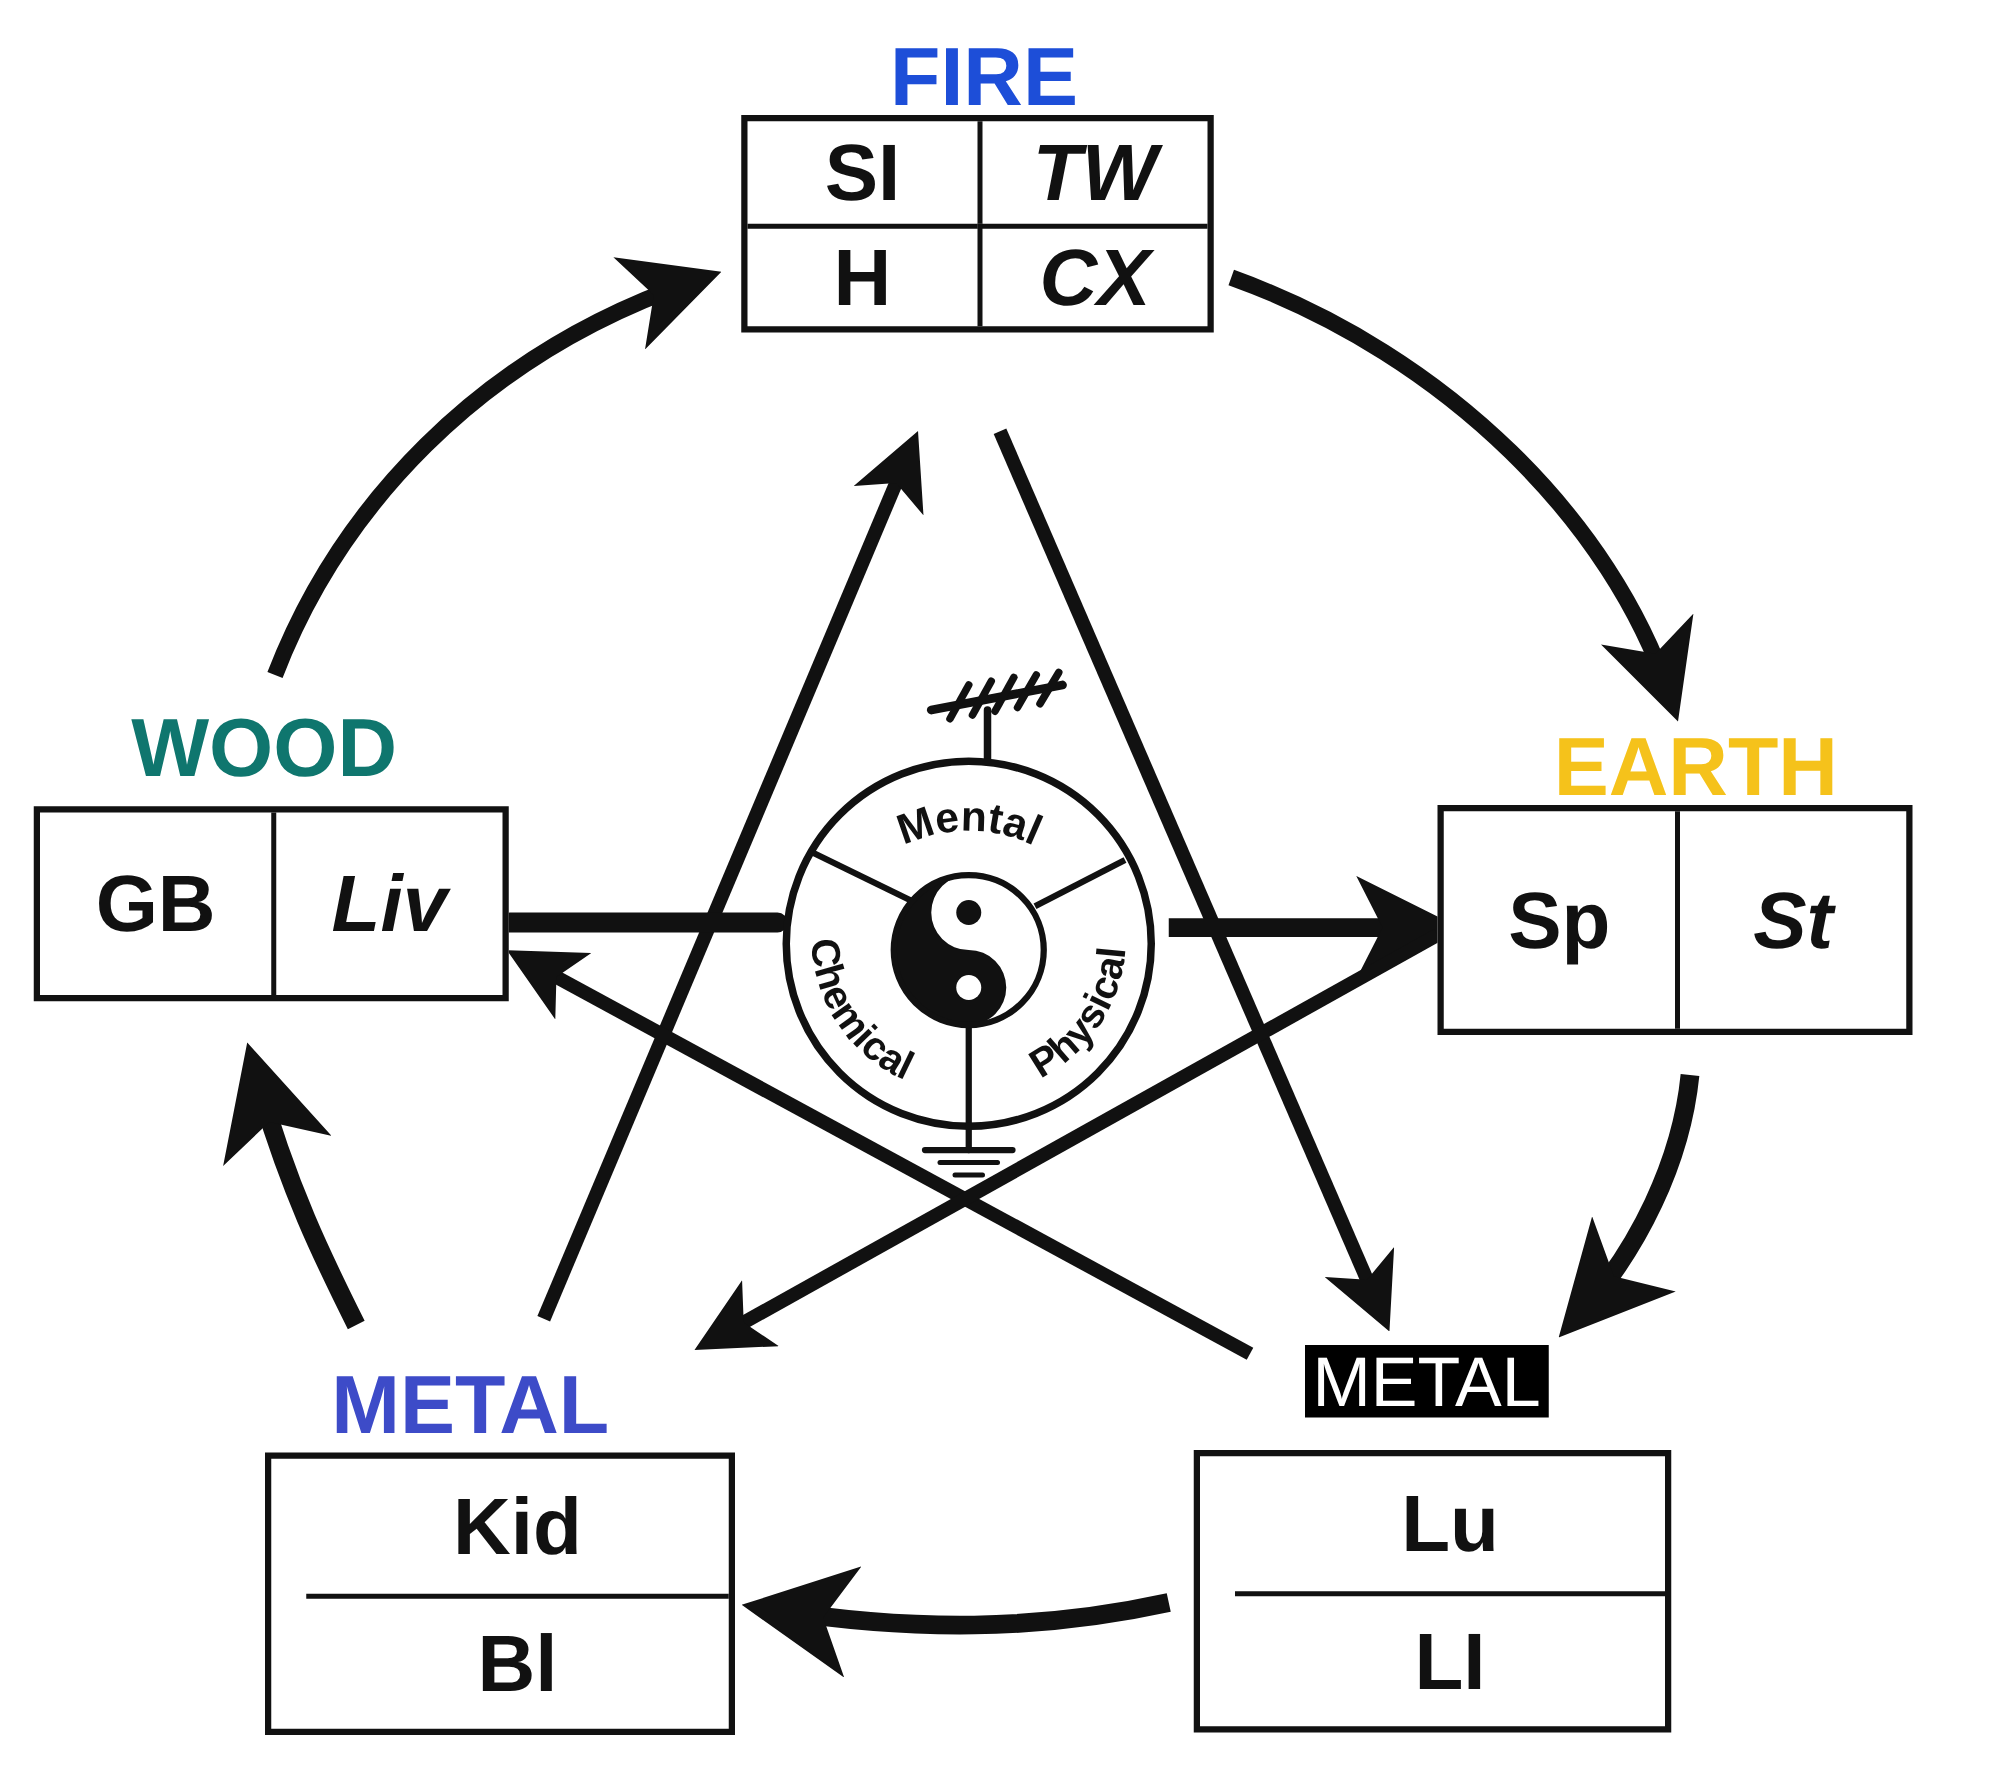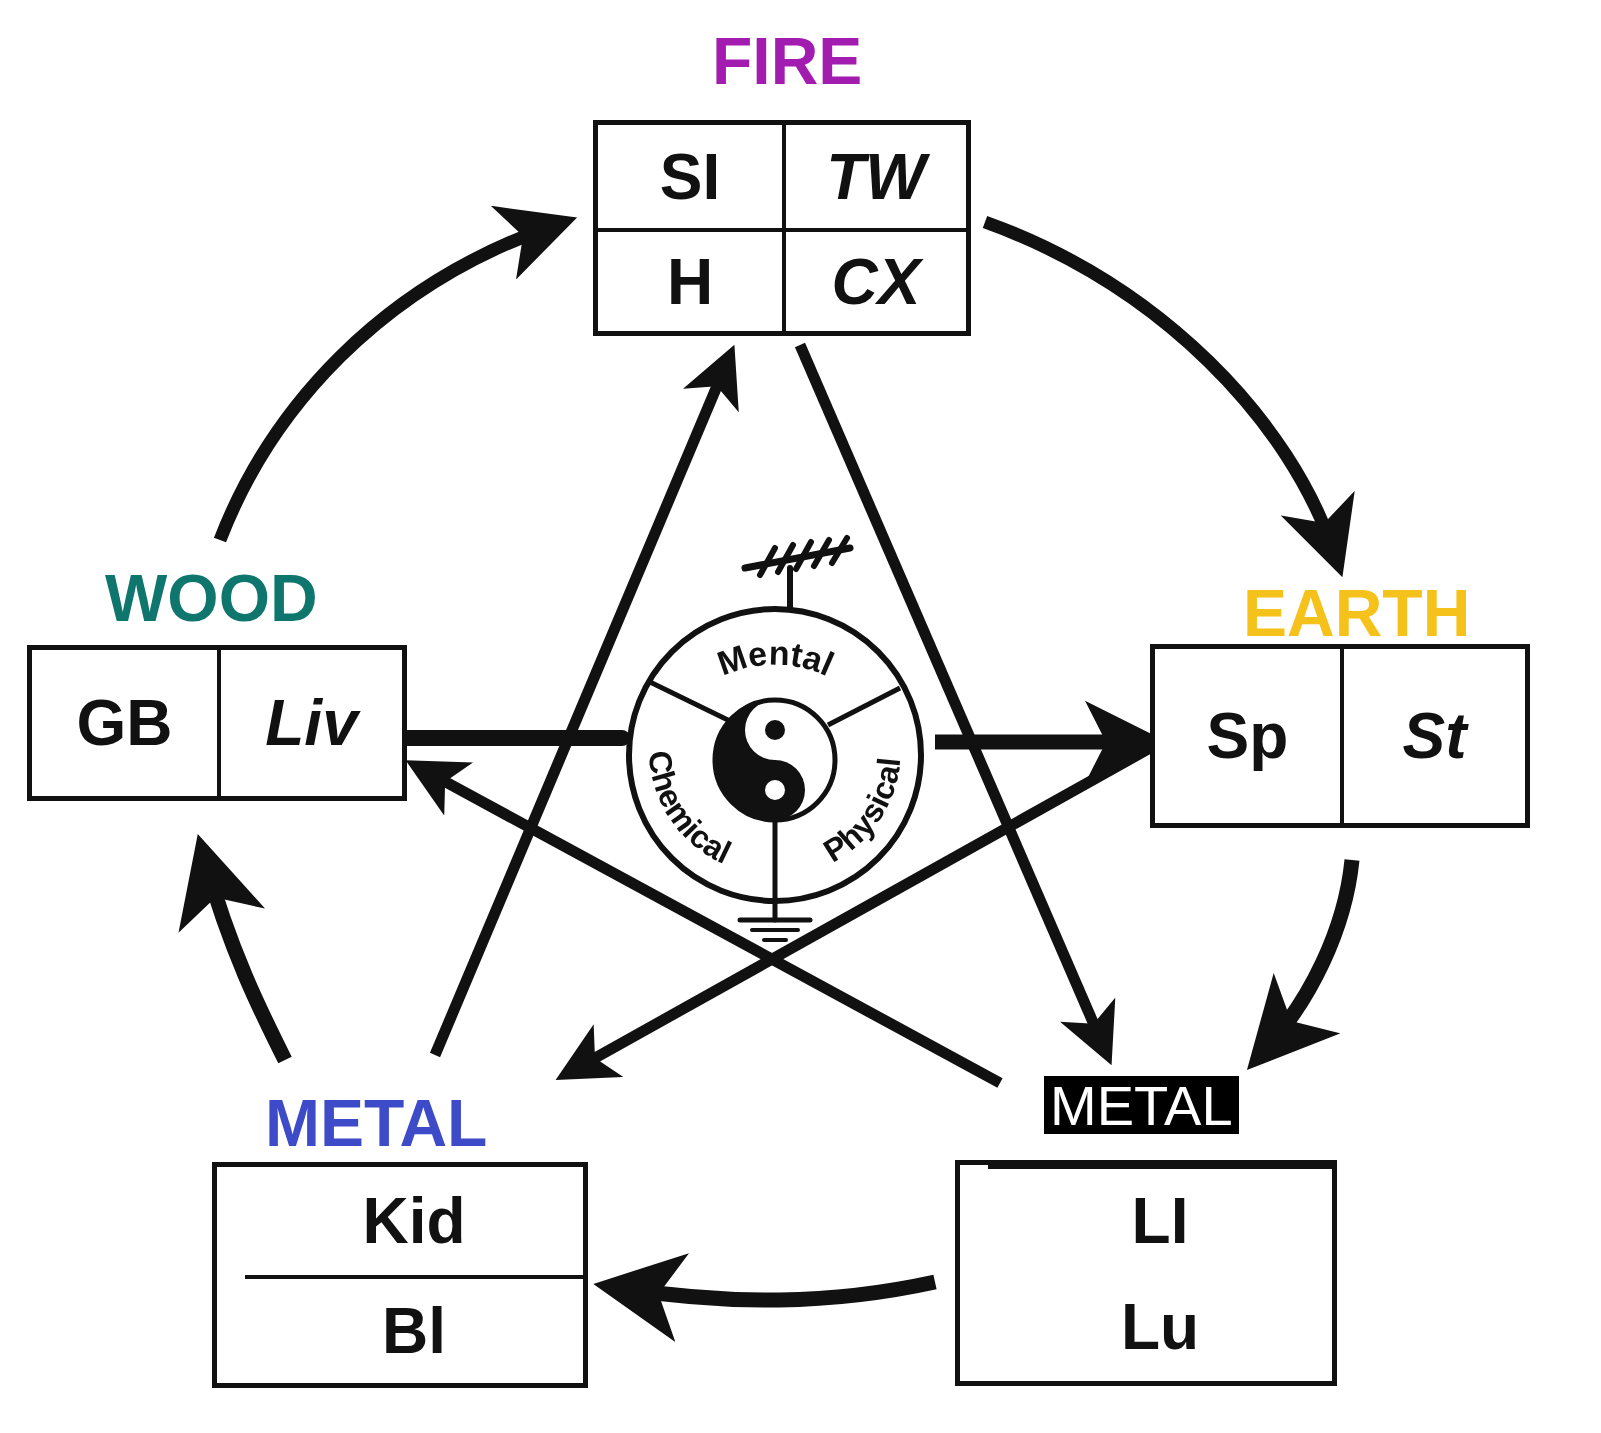--- a/index.html
+++ b/index.html
@@ -91,22 +91,22 @@
       </text>
       <text font-size="32" fill="#111">
         <textPath href="#arc-left" startOffset="50%" text-anchor="middle">Chemical</textPath>
       </text>
       <text font-size="32" fill="#111">
         <textPath href="#arc-right" startOffset="50%" text-anchor="middle">Physical</textPath>
       </text>
     </g>
   </svg>
 
-  <div class="el-title" style="left:712px;top:28px;color:#a21caf">FIRE</div>
-  <div class="box grid-2x2" style="left:593px;top:120px;width:378px;height:216px">
+  <div class="el-title" style="left:712px;top:28px;color:#1d4ed8">FIRE</div>
+  <div class="box grid-2x2" style="left:593px;top:92px;width:378px;height:174px">
     <div class="cell">SI</div>
     <div class="cell bl">TW</div>
     <div class="cell bt">H</div>
     <div class="cell bl bt">CX</div>
   </div>
 
   <div class="el-title" style="left:105px;top:565px;color:#0f766e">WOOD</div>
   <div class="box grid-1x2" style="left:27px;top:645px;width:380px;height:156px">
     <div class="cell">GB</div>
     <div class="cell bl">Liv</div>
@@ -119,17 +119,17 @@
   </div>
 
   <div class="el-title" style="left:265px;top:1090px;color:#3d4bc8">METAL</div>
   <div class="box grid-2x1" style="left:212px;top:1162px;width:376px;height:226px">
     <div class="cell">Kid</div>
     <div class="cell bt">Bl</div>
   </div>
 
   <div class="el-title metal-title" style="left:1044px;top:1076px">METAL</div>
   <div class="box grid-2x1" style="left:955px;top:1160px;width:382px;height:226px">
+    <div class="cell">Lu</div>
     <div class="cell bt">LI</div>
-    <div class="cell">Lu</div>
   </div>
 
 </div>
 
 </body></html>

